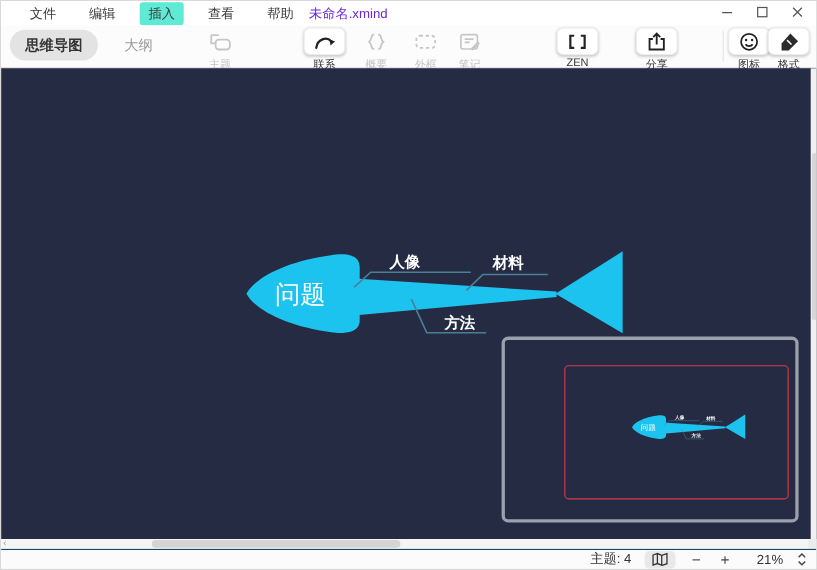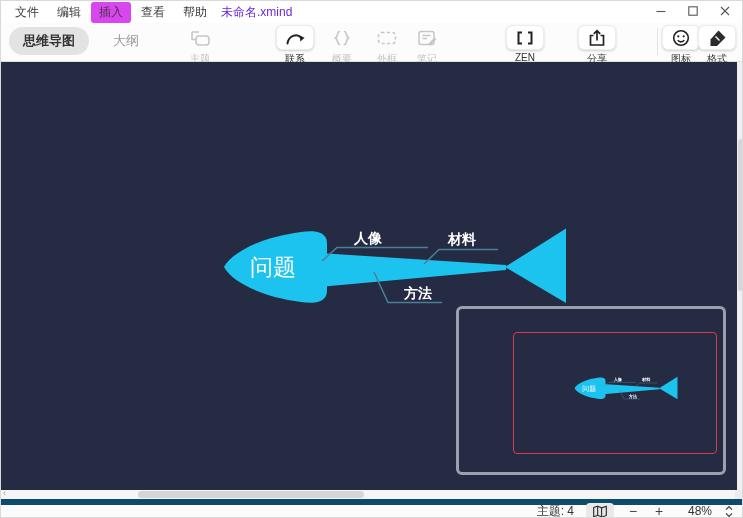--- a/index.html
+++ b/index.html
@@ -7,22 +7,22 @@
   body {
     font-family:"Liberation Sans", sans-serif;
     position:relative; width:743px; height:518px;
     background:#fff; overflow:hidden;
     border:1px solid #d9d9d9;
   }
   
   .menubar { position:absolute; top:0; left:0; right:0; height:22px;
     background:#fff; display:flex; align-items:center; padding-left:4px;
     font-size:12px; color:#3a3a3a; }
-  .menu-item { padding:2px 8px; margin-left:2px; border-radius:3px; cursor:default; white-space:nowrap;}
-  .menu-item.active { background:#d946ef;font-family:Liberation Serif, serif; }
+  .menu-item { padding:2px 8px; margin-left:14px; border-radius:3px; cursor:default; white-space:nowrap;}
+  .menu-item.active { background:#5eead4;font-family:Liberation Serif, serif; }
   .doc-title { margin-left:6px; color:#6d28d9; white-space:nowrap;}
   .win-controls { position:absolute; right:8px; top:2px; display:flex; gap:14px; align-items:center; }
   .win-btn { width:18px; height:16px; display:flex; align-items:center; justify-content:center; }
   
   .toolbar { position:absolute; top:22px; left:0; right:0; height:39px;
     background:#fcfcfc; border-bottom:1px solid #dedede; }
   .view-tabs { position:absolute; left:8px; top:4px; display:flex; align-items:center; gap:10px; }
   .tab { font-size:13px; padding:5px 14px; border-radius:15px; color:#999; }
   .tab.active { background:#e3e3e3; color:#333; font-weight:bold; }
   .tool { position:absolute; top:2px; width:48px; display:flex; flex-direction:column; align-items:center; }
@@ -44,21 +44,21 @@
   .vscroll { position:absolute; right:0; top:0; width:7px; height:428px; background:#f0f0f0; }
   .vthumb { position:absolute; left:1px; top:77px; width:5px; height:152px; background:#d6d6d6; border-radius:3px; }
   
   .hscroll { position:absolute; top:489px; left:0; width:736px; height:9px; background:#f5f5f5; }
   .hthumb { position:absolute; left:137px; top:1px; width:226px; height:7px; background:#d5d5d5; border-radius:4px; }
   .scroll-arrow { position:absolute; font-size:9px; color:#9a9a9a; top:488px; line-height:9px; }
   .scroll-arrow.left { left:2px; } .scroll-arrow.right { right:2px; }
   .hcorner { position:absolute; top:489px; right:0; width:7px; height:9px; background:#ececec; }
   
   .statusbar { position:absolute; top:498px; left:0; right:0; height:18px; background:#fbfbfb;
-    border-top:6px solid #0c4a6e; display:flex; align-items:center; justify-content:flex-end;
+    border-top:1px solid #0c4a6e; display:flex; align-items:center; justify-content:flex-end;
     gap:12px; padding-right:8px; font-size:12px; color:#333; }
   .status-btn { display:flex; align-items:center; justify-content:center; }
   .overview-btn { width:28px; height:16px; background:#e9e9e9; border-radius:4px; }
   .zoom-btn { font-size:14px; color:#444; width:14px; text-align:center; line-height:14px; }
   .zoom-level { min-width:34px; text-align:right; }
   .bottom-accent { position:absolute; top:516px; left:0; right:0; height:2px; background:#5bc2e0; }
 </style>
 </head>
 <body>
 
@@ -237,21 +237,21 @@
 <div class="statusbar">
   <span>主题: 4</span>
   <span class="status-btn overview-btn">
     <svg width="18" height="15" viewBox="0 0 22 19" fill="none" stroke="#333" stroke-width="1.5">
       <path d="M3 4.5 L8 2.8 L13 4.8 L19 3 V14.5 L13.5 16.4 L8 14.3 L3 16.2 Z"></path>
       <path d="M8 2.8 V14.3 M13 4.8 V16.4"></path>
     </svg>
   </span>
   <span class="status-btn zoom-btn">−</span>
   <span class="status-btn zoom-btn">+</span>
-  <span class="zoom-level">48%</span>
+  <span class="zoom-level">21%</span>
   <span class="status-btn">
     <svg width="10" height="15" viewBox="0 0 10 16" fill="none" stroke="#444" stroke-width="1.4">
       <path d="M1.8 6 L5 2.8 L8.2 6"></path>
         <path d="M1.8 10 L5 13.2 L8.2 10"></path>
     </svg>
   </span>
 </div>
 <div class="bottom-accent"></div>
 
 </body></html>

